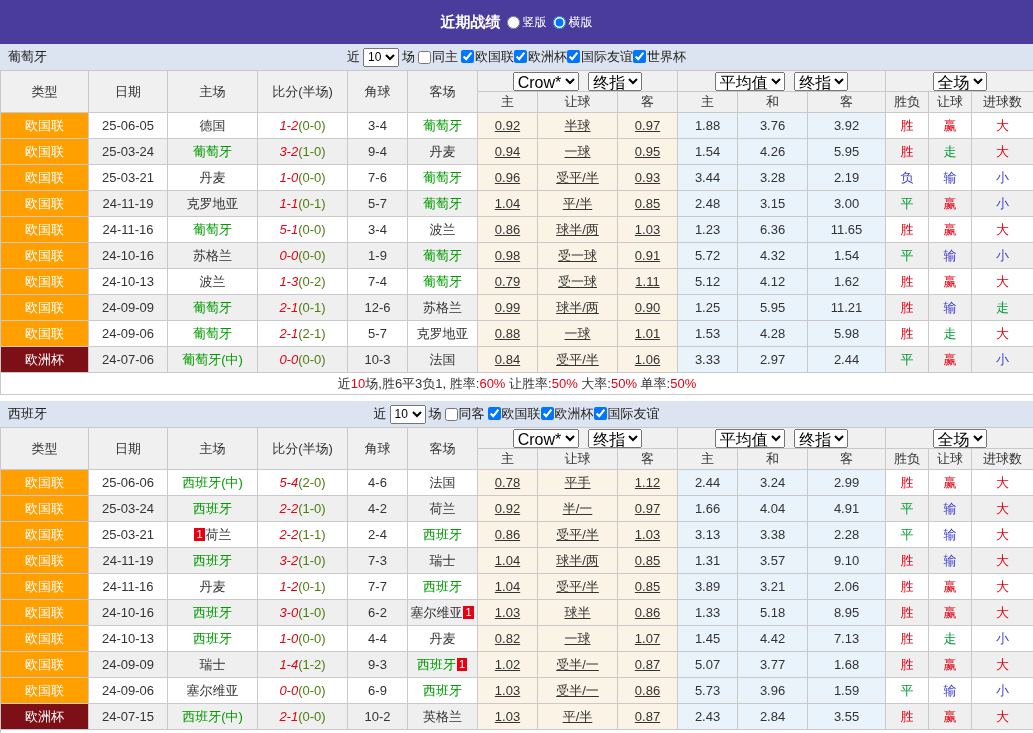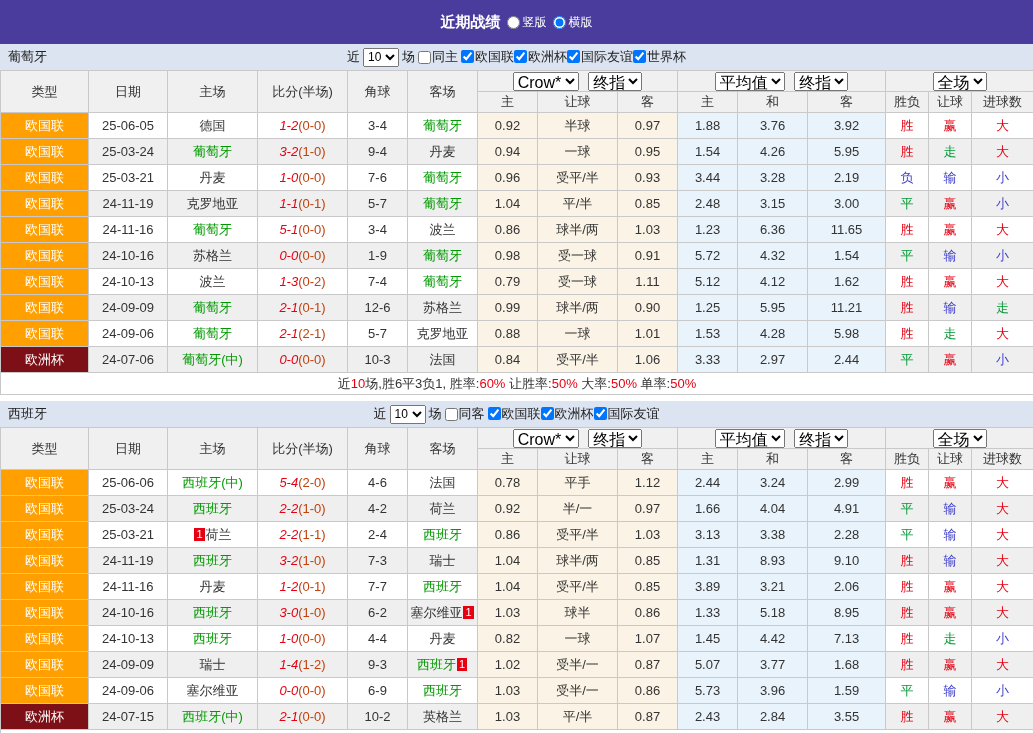--- a/index.html
+++ b/index.html
@@ -26,25 +26,25 @@
 
   table { width:1033px; table-layout:fixed; border-collapse:collapse; }
   th, td { border:1px solid #c9c9c9; text-align:center; font-weight:normal;
            font-size:13px; color:#333; overflow:hidden; white-space:nowrap; }
   thead th { background:#f0f0f0; height:21px; }
   .dd-cell select { font-size:16px; height:19px; margin:0 3px; }
   tbody td { height:26px; background:#fff; }
   tr.stripe td { background:#efefef; }
   td.comp-orange { background:#ffa000 !important; color:#fff; }
   td.comp-maroon { background:#7c1016 !important; color:#fff; }
-  td.crow { background:#fbf4e6 !important; }
+  td.crow { background:#fbf4e6 !important;text-decoration:underline; }
   td.avg  { background:#e9f3fb !important;margin-top:48px; }
   .team-green { color:#009900; }
   .score-red { color:#e60012;font-style:italic; }
-  .half { color:#c2410c; }
+  .half { color:#4d7c0f; }
   .badge { display:inline-block; background:#e60012; color:#fff; font-size:11px;
            line-height:13px; padding:0 2px; margin:0 1px; vertical-align:1px; }
   td.res-red  { color:#e60012; }
   td.res-green{ color:#009933; }
   td.res-blue { color:#4040cc; }
   tr.summary td { height:22px; background:#fff; font-size:13px; color:#333;margin-left:36px; }
   tr.summary .red { color:#e60012; }
   .section-gap { height:6px; background:#fff; }
 </style>
 </head>
@@ -447,21 +447,21 @@
           <td class="comp-orange">欧国联</td>
           <td>24-11-19</td>
           <td><span class="team-green">西班牙</span></td>
           <td><span class="score-red">3-2</span><span class="half">(1-0)</span></td>
           <td>7-3</td>
           <td><span>瑞士</span></td>
           <td class="crow">1.04</td>
           <td class="crow">球半/两</td>
           <td class="crow">0.85</td>
           <td class="avg">1.31</td>
-          <td class="avg">8.93</td>
+          <td class="avg">3.57</td>
           <td class="avg">9.10</td>
           <td class="res-red">胜</td>
           <td class="res-blue">输</td>
           <td class="res-red">大</td>
         </tr>
         <tr>
           <td class="comp-orange">欧国联</td>
           <td>24-11-16</td>
           <td><span>丹麦</span></td>
           <td><span class="score-red">1-2</span><span class="half">(0-1)</span></td>

